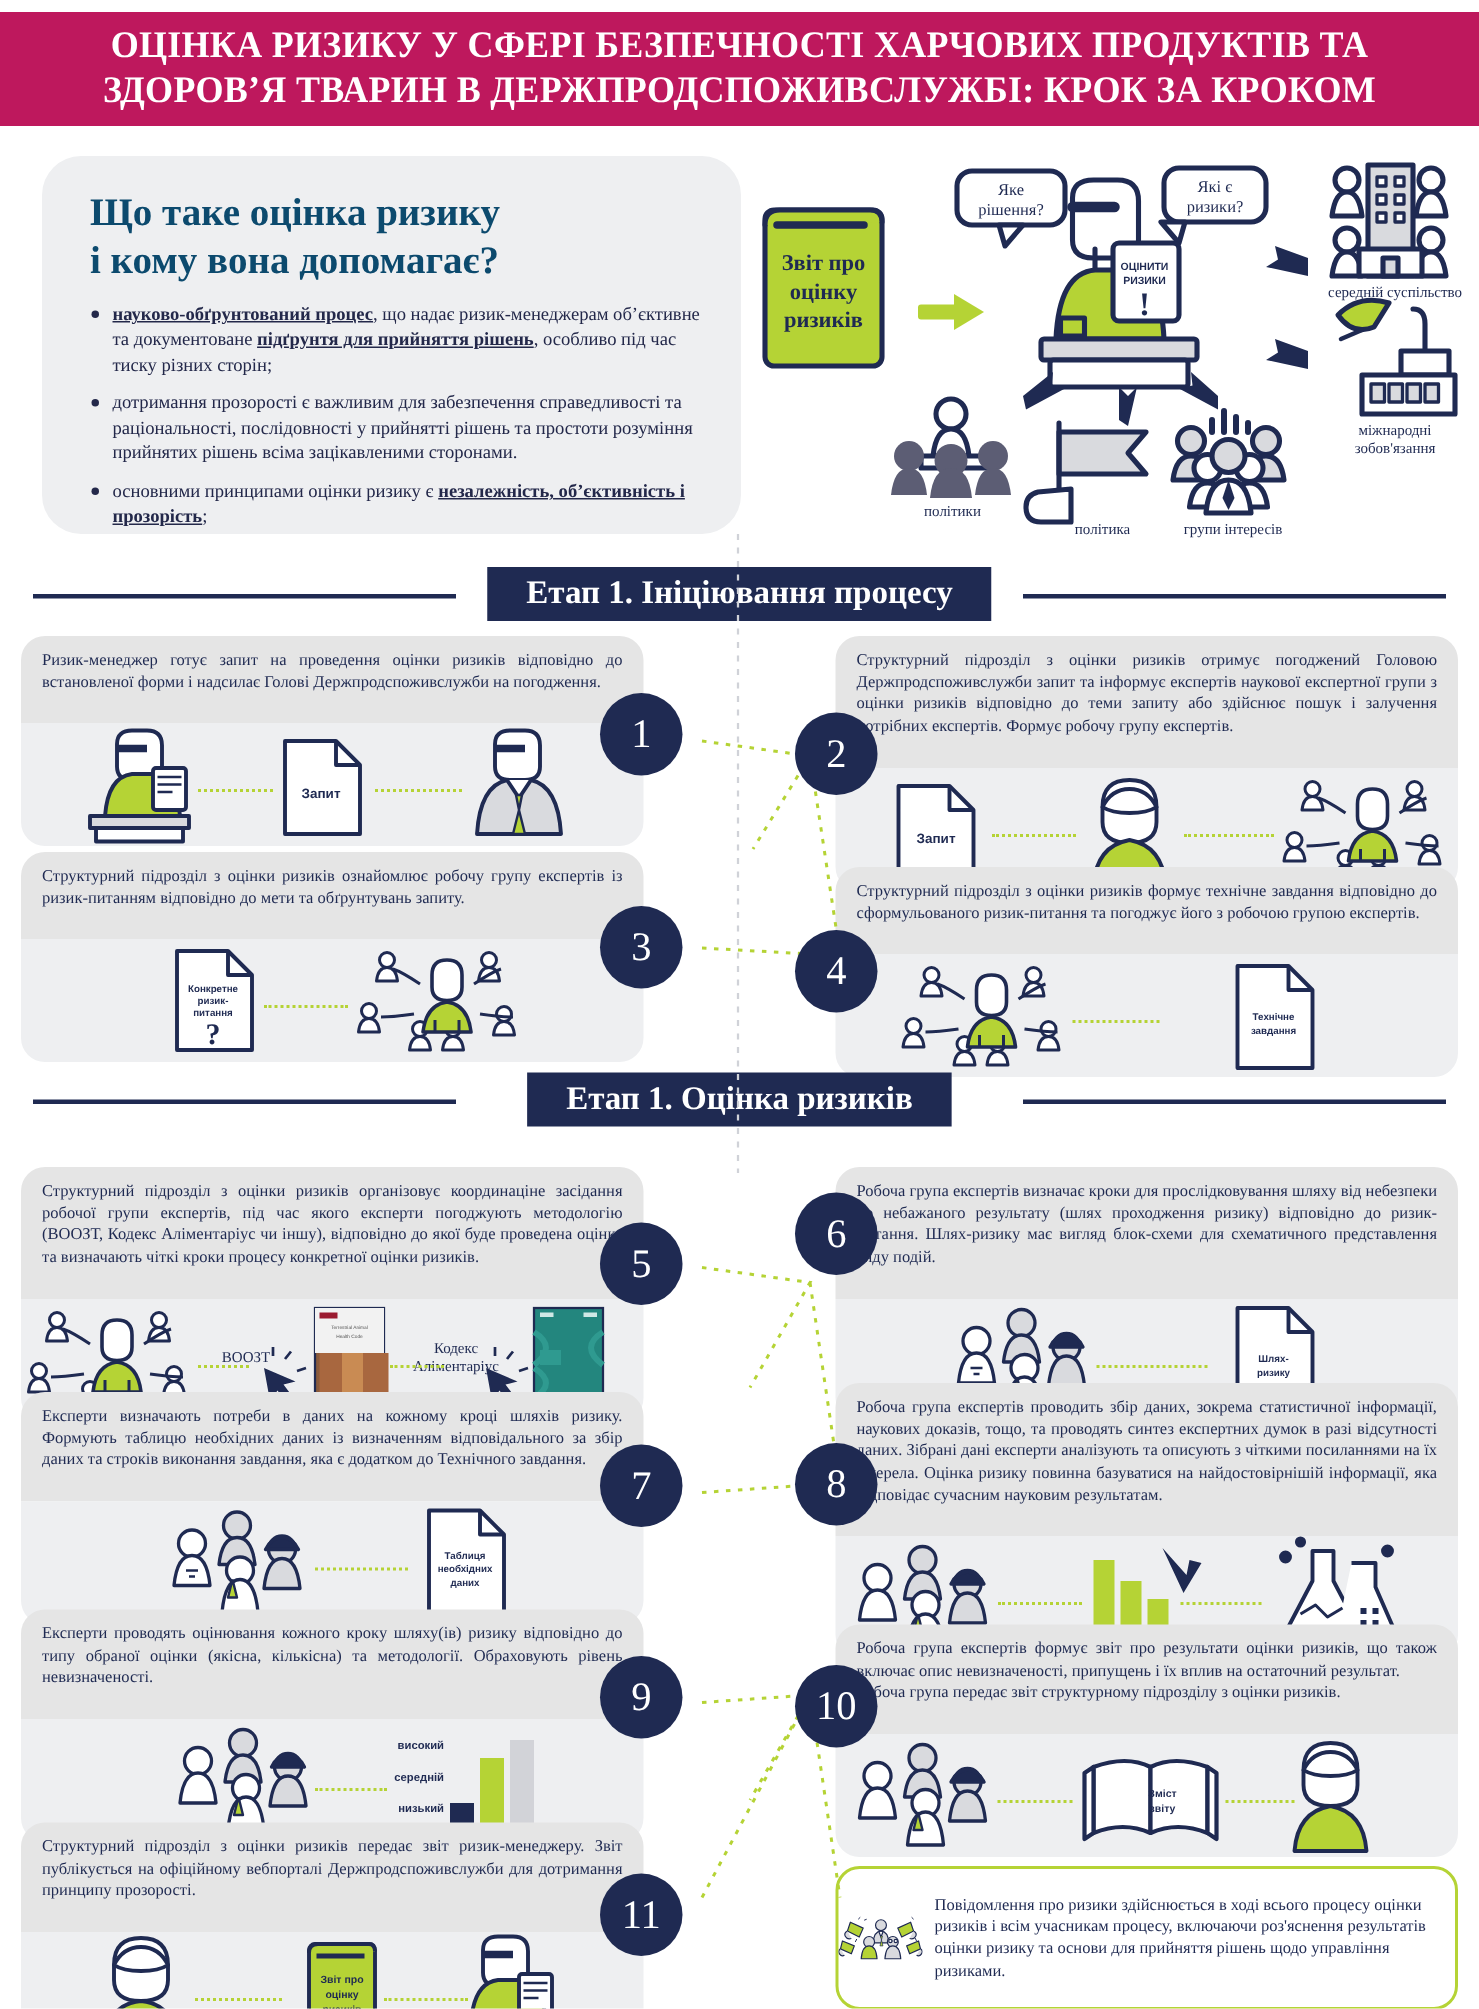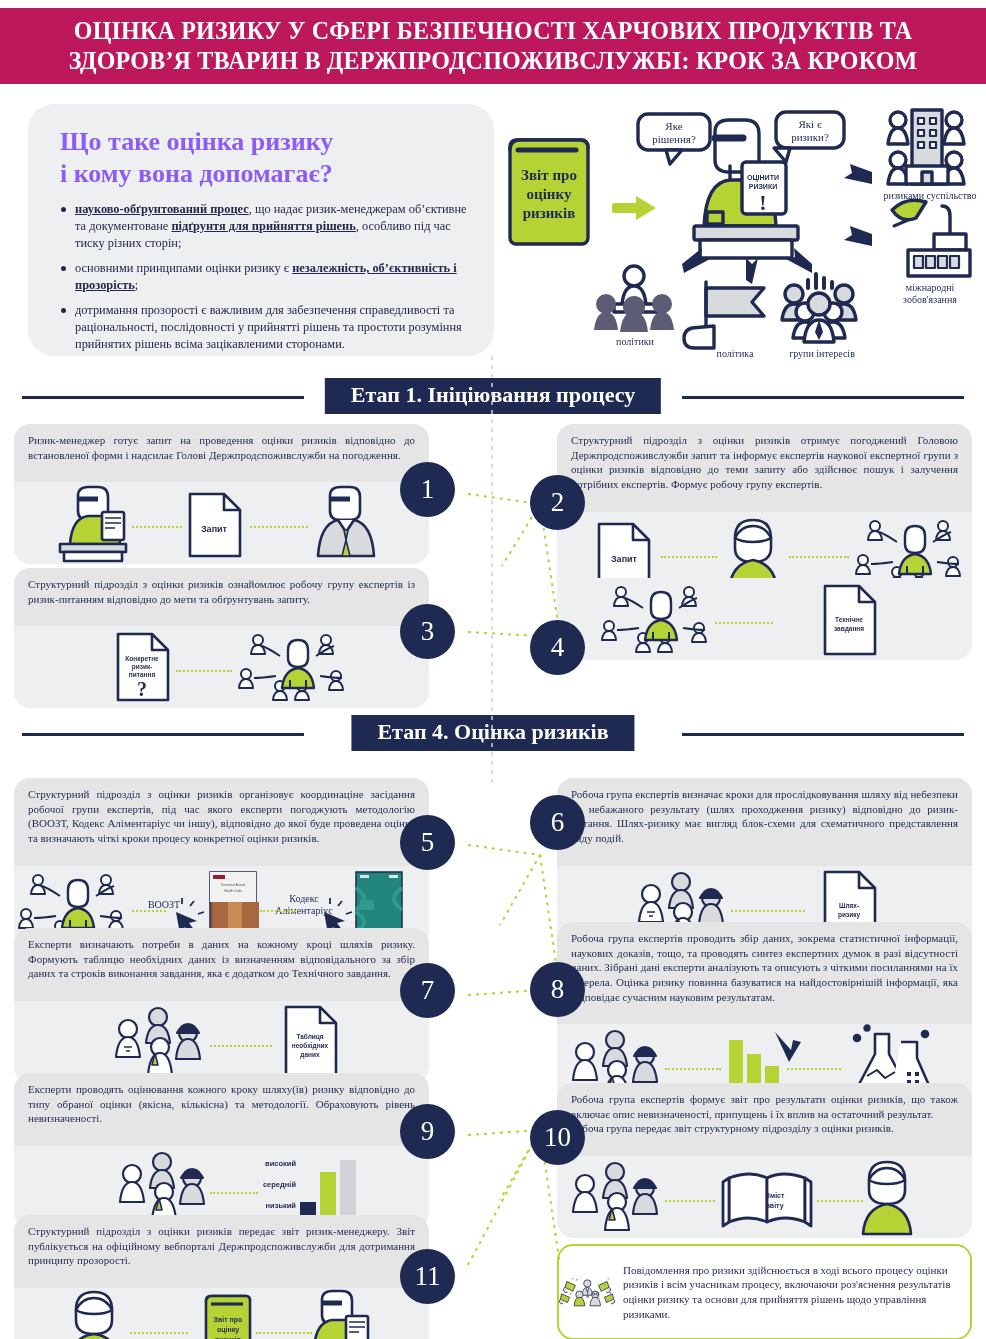--- a/index.html
+++ b/index.html
@@ -32,21 +32,21 @@
 
   
   .intro {
     position: absolute; left: 28px; top: 104px;
     width: 466px; height: 252px;
     background: #eeeff1;
     border-radius: 26px;
     padding: 22px 26px 16px 32px;
   }
   .intro-h {
-    font-size: 26px; font-weight: bold; color: #8b5cf6;
+    font-size: 26px; font-weight: bold; color: #0c4a6e;
     line-height: 1.22; margin-bottom: 12px;
   }
   .intro ul { list-style: none; }
   .intro li {
     position: relative;
     padding-left: 15px;
     margin-bottom: 9px;
     font-size: 12.4px;
     line-height: 1.34;
     color: #23284a;
@@ -130,22 +130,22 @@
   <div class="header-title">ОЦІНКА РИЗИКУ У СФЕРІ БЕЗПЕЧНОСТІ ХАРЧОВИХ ПРОДУКТІВ ТА ЗДОРОВ’Я ТВАРИН В ДЕРЖПРОДСПОЖИВСЛУЖБІ: КРОК ЗА КРОКОМ</div>
 </div>
 
 <div class="intro">
   <div class="intro-h">
     <span>Що таке оцінка ризику</span><br>
     <span>і кому вона допомагає?</span>
   </div>
   <ul>
     <li id="b0"><span class="u">науково-обґрунтований процес</span><span>, що надає ризик-менеджерам об’єктивне та документоване </span><span class="u">підґрунтя для прийняття рішень</span><span>, особливо під час тиску різних сторін;</span></li>
+    <li id="b2"><span>дотримання прозорості є важливим для забезпечення справедливості та раціональності, послідовності у прийнятті рішень та простоти розуміння прийнятих рішень всіма зацікавленими сторонами.</span></li>
     <li id="b1"><span>основними принципами оцінки ризику є </span><span class="u">незалежність, об’єктивність і прозорість</span><span>;</span></li>
-    <li id="b2"><span>дотримання прозорості є важливим для забезпечення справедливості та раціональності, послідовності у прийнятті рішень та простоти розуміння прийнятих рішень всіма зацікавленими сторонами.</span></li>
   </ul>
 </div>
 
 <div class="illus">
   <svg width="486" height="258" viewBox="0 0 486 258">
     <g fill="none" stroke="#1f2a52" stroke-width="3.4" stroke-linejoin="round" stroke-linecap="round">
 
       <g>
         <rect x="16" y="36" width="78" height="104" rx="6" fill="#b5d335"></rect>
         <path d="M16 46 q0-10 10-10 h60 q8 0 8 8" fill="#b5d335"></path>
@@ -267,21 +267,21 @@
     <text x="269" y="76" font-family="Liberation Sans, sans-serif" font-size="7" font-weight="bold" fill="#1f2a52" text-anchor="middle">ОЦІНИТИ</text>
     <text x="269" y="85" font-family="Liberation Sans, sans-serif" font-size="7" font-weight="bold" fill="#1f2a52" text-anchor="middle">РИЗИКИ</text>
     <text x="269" y="106" font-family="Liberation Serif, serif" font-size="22" font-weight="bold" fill="#1f2a52" text-anchor="middle">!</text>
     <text x="55" y="76" font-family="Liberation Serif, serif" font-size="15" font-weight="bold" fill="#1f2a52" text-anchor="middle">Звіт про</text>
     <text x="55" y="95" font-family="Liberation Serif, serif" font-size="15" font-weight="bold" fill="#1f2a52" text-anchor="middle">оцінку</text>
     <text x="55" y="114" font-family="Liberation Serif, serif" font-size="15" font-weight="bold" fill="#1f2a52" text-anchor="middle">ризиків</text>
   </svg>
   <div class="cap" style="left:96px; top:232px; width:90px;">політики</div>
   <div class="cap" style="left:196px; top:244px; width:90px;">політика</div>
   <div class="cap" style="left:282px; top:244px; width:92px;">групи інтересів</div>
-  <div class="cap" style="left:388px; top:86px; width:96px;">ризиками суспільство</div>
+  <div class="cap" style="left:388px; top:86px; width:96px;">середній суспільство</div>
   <div class="cap" style="left:386px; top:178px; width:100px;">міжнародні зобов'язання</div>
 </div>
 
 <svg class="connector">
   <g stroke="#b5d335" stroke-width="2" stroke-dasharray="3 5" fill="none">
     <path d="M468 494 L540 504 L502 566 M540 504 L560 636"></path>
     <path d="M468 632 L540 636"></path>
     <path d="M468 845 L540 855 L500 925 M540 855 L560 990"></path>
     <path d="M468 995 L540 990"></path>
     <path d="M468 1135 L540 1130 L500 1200 M540 1130 L560 1265"></path>
@@ -402,20 +402,21 @@
       <text x="128" y="43" font-family="Liberation Sans, sans-serif" font-size="6.5" font-weight="bold" fill="#1f2a52" text-anchor="middle">ризик-</text>
       <text x="128" y="51" font-family="Liberation Sans, sans-serif" font-size="6.5" font-weight="bold" fill="#1f2a52" text-anchor="middle">питання</text>
       <text x="128" y="70" font-family="Liberation Serif, serif" font-size="20" font-weight="bold" fill="#1f2a52" text-anchor="middle">?</text>
     </svg>
     <div class="dotline" style="left:162px; top:44px; width:56px;"></div>
   </div>
 </div>
 <div class="bignum" style="left:400px; top:604px;">3</div>
 
 <div class="card right" style="top:578px;">
+  <div class="top">Структурний підрозділ з оцінки ризиків формує технічне завдання відповідно до сформульованого ризик-питання та погоджує його з робочою групою експертів.</div>
   <div class="bot">
     <svg width="415" height="82" viewBox="0 0 415 82">
       <g fill="none" stroke="#1f2a52" stroke-width="2.6" stroke-linejoin="round">
         <g stroke-width="2">
           <circle cx="64" cy="14" r="5" fill="#fff"></circle>
             <path d="M57 28 q1-9 7-9 q6 0 7 9z" fill="#fff"></path>
           <circle cx="132" cy="14" r="5" fill="#fff"></circle>
             <path d="M125 28 q1-9 7-9 q6 0 7 9z" fill="#fff"></path>
           <circle cx="52" cy="48" r="5" fill="#fff"></circle>
             <path d="M45 62 q1-9 7-9 q6 0 7 9z" fill="#fff"></path>
@@ -438,21 +439,21 @@
       <text x="292" y="53" font-family="Liberation Sans, sans-serif" font-size="6.5" font-weight="bold" fill="#1f2a52" text-anchor="middle">завдання</text>
     </svg>
     <div class="dotline" style="left:158px; top:44px; width:58px;"></div>
   </div>
 </div>
 <div class="bignum" style="left:530px; top:620px;">4</div>
 
 <div class="stage" style="top:715px;">
   <div class="rule l" style="width:282px;"></div>
   <div class="rule r" style="width:282px;"></div>
-  <div class="label">Етап 4. Оцінка ризиків</div>
+  <div class="label">Етап 1. Оцінка ризиків</div>
 </div>
 
 <div class="card left" style="top:778px;">
   <div class="top">Структурний підрозділ з оцінки ризиків організовує координаціне засідання робочої групи експертів, під час якого експерти погоджують методологію (ВООЗТ, Кодекс Аліментаріус чи іншу), відповідно до якої буде проведена оцінка та визначають чіткі кроки процесу конкретної оцінки ризиків.</div>
   <div class="bot">
     <svg width="415" height="82" viewBox="0 0 415 82">
       <g fill="none" stroke="#1f2a52" stroke-width="2" stroke-linejoin="round">
         <circle cx="24" cy="14" r="5" fill="#fff"></circle>
           <path d="M17 28 q1-9 7-9 q6 0 7 9z" fill="#fff"></path>
         <circle cx="92" cy="14" r="5" fill="#fff"></circle>

